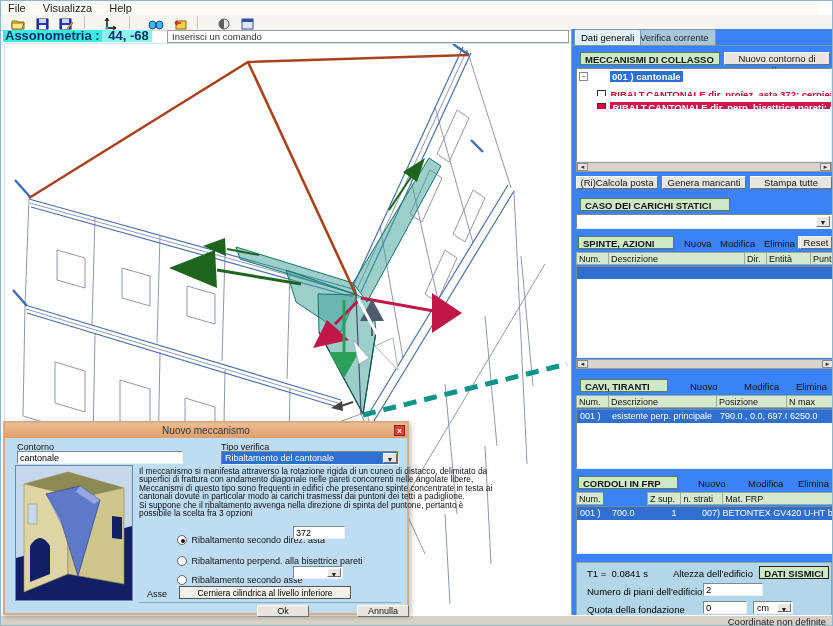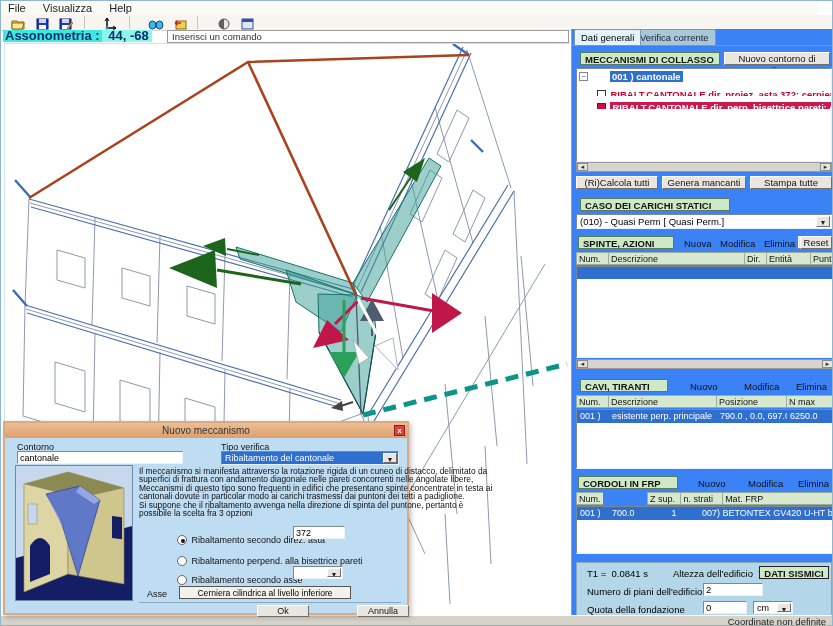--- a/index.html
+++ b/index.html
@@ -214,27 +214,26 @@
         </div>
         <div class="abs nowrap" style="left:20px;top:28px;width:234px;height:12px;">
           <span class="cb red"></span>
           <span style="font-size:9.5px;font-weight:bold;color:#fff;background:#cb1a4e;padding:0 2px;">RIBALT.CANTONALE  dir. perp. bisettrice pareti: cernie</span>
         </div>
       </div>
       <div class="abs hsb" style="left:4px;top:116px;width:256px;">
         <span class="ar" style="left:0;">◄</span>
         <span class="ar" style="right:0;">►</span>
       </div>
-      <div class="abs btn" style="left:4px;top:130px;width:82px;height:13px;">(Ri)Calcola tutti</div>
+      <div class="abs btn" style="left:4px;top:130px;width:82px;height:13px;">(Ri)Calcola posta</div>
       <div class="abs btn" style="left:90px;top:130px;width:84px;height:13px;">Genera mancanti</div>
       <div class="abs btn" style="left:178px;top:130px;width:82px;height:13px;">Stampa tutte</div>
 
       <div class="abs hdrg" style="left:8px;top:152px;width:150px;">CASO DEI CARICHI STATICI</div>
       <div class="abs sunken" style="left:4px;top:168px;width:256px;height:15px;">
-        <span class="pre nowrap" style="display:block;font-size:9.5px;padding:1px 3px;">(010) - Quasi Perm        [ Quasi Perm.]</span>
         <span class="combo-arrow">▼</span>
       </div>
 
       <div class="abs hdrg" style="left:6px;top:190px;width:96px;">SPINTE, AZIONI</div>
       <span class="abs flatl" style="left:112px;top:192px;">Nuova</span>
       <span class="abs flatl" style="left:148px;top:192px;">Modifica</span>
       <span class="abs flatl" style="left:192px;top:192px;">Elimina</span>
       <span class="abs btn" style="left:226px;top:190px;width:36px;height:13px;">Importa</span>
 
       <span class="abs btn" style="left:226px;top:190px;width:36px;height:13px;">Importa</span>

